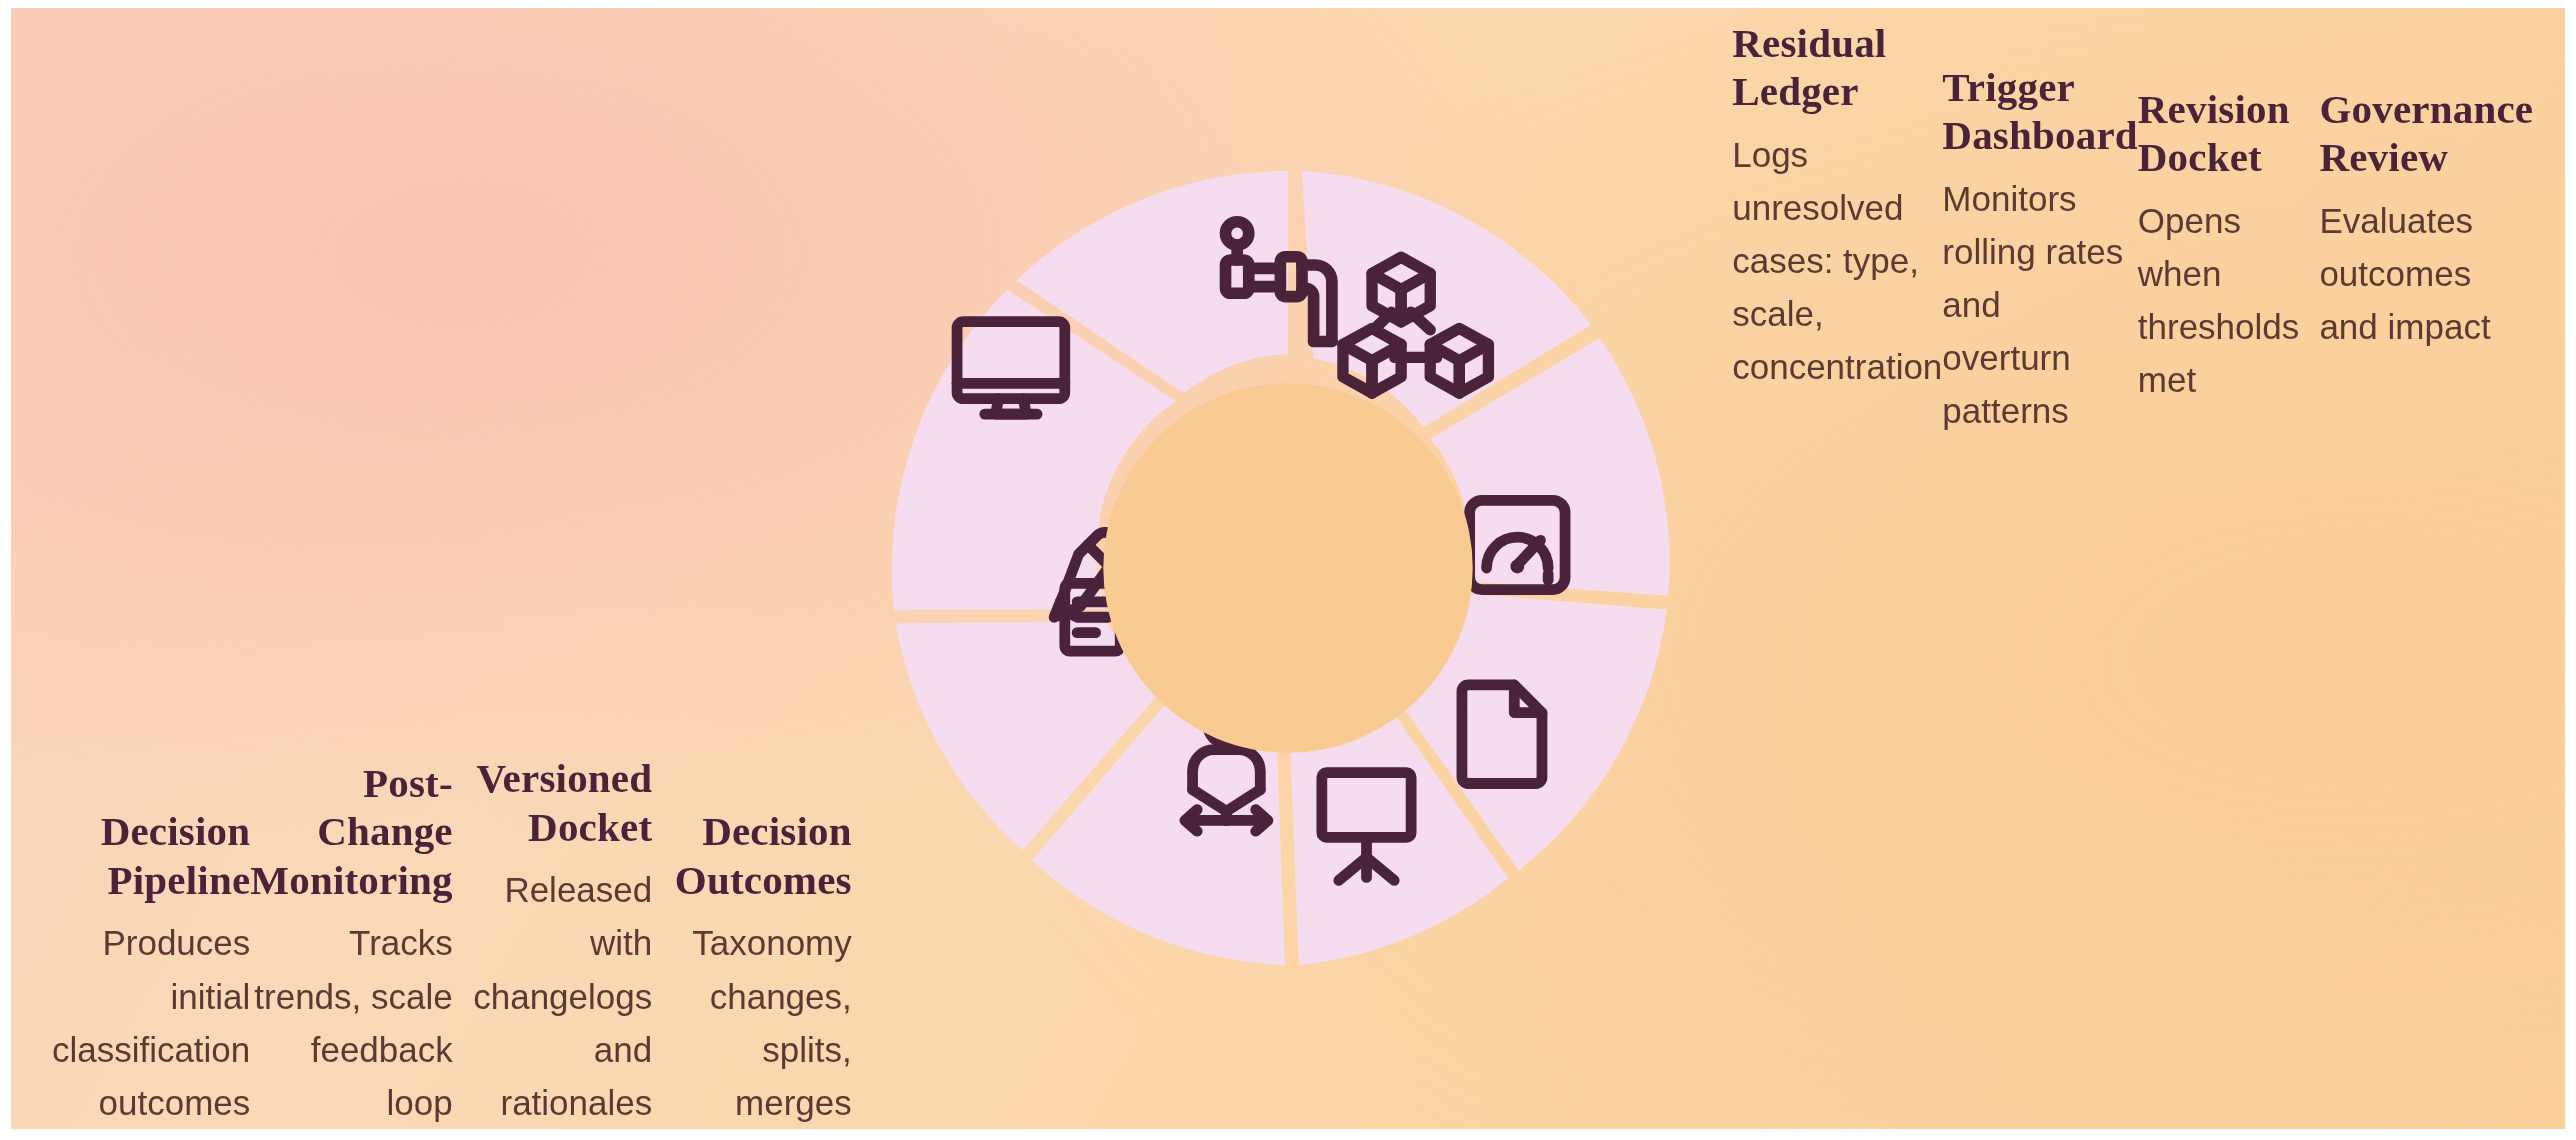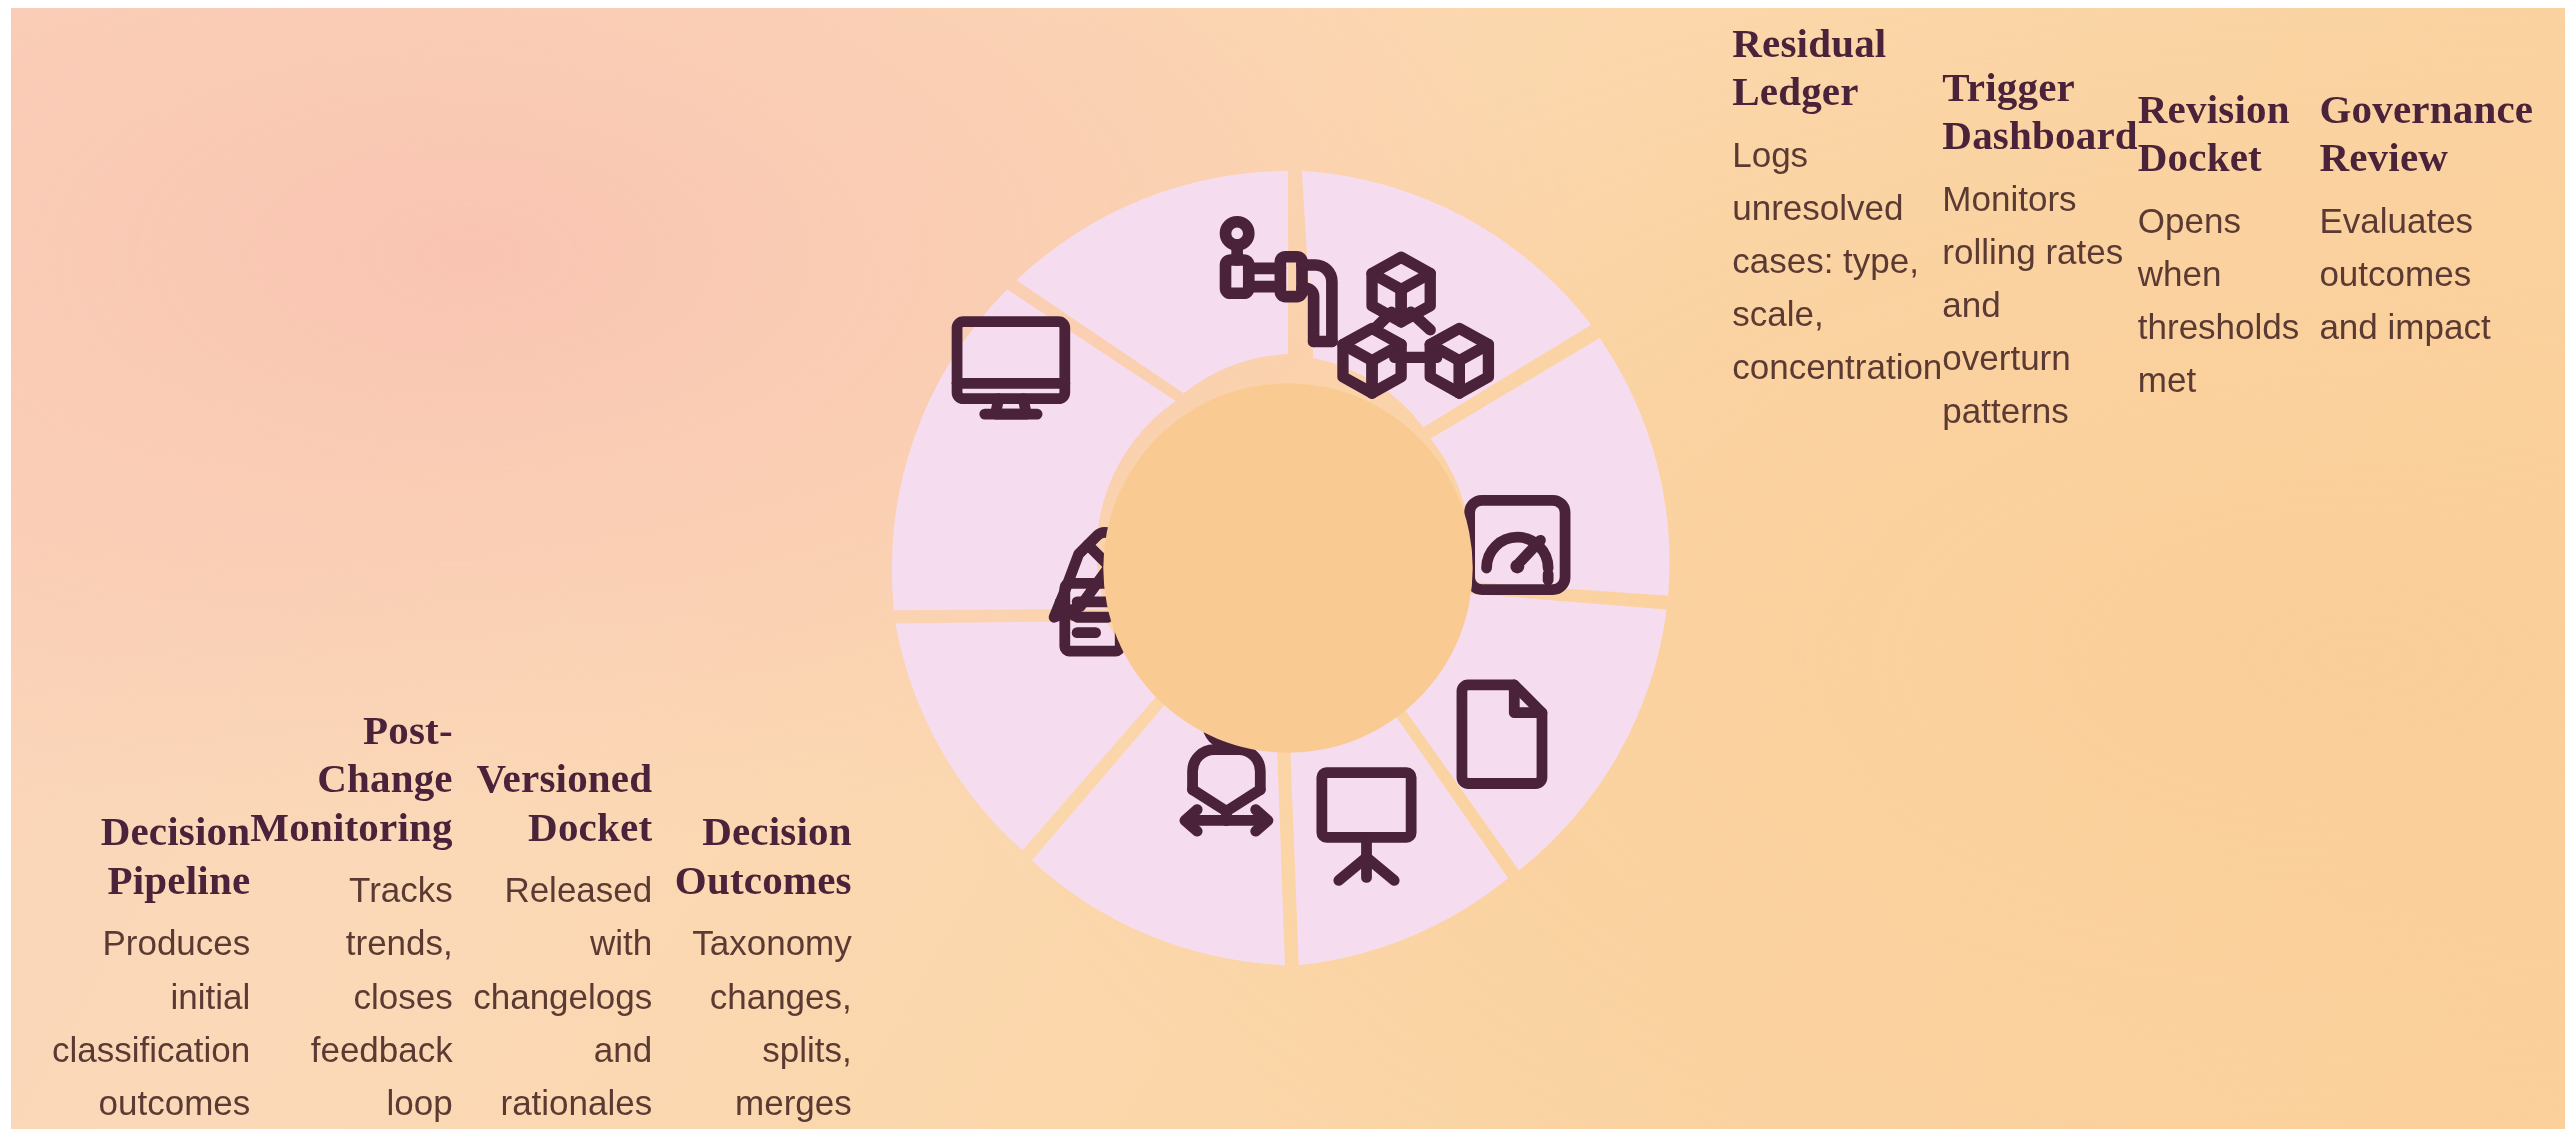--- a/index.html
+++ b/index.html
@@ -102,21 +102,21 @@
 
     <div class="col col-left">
 
       <div class="entry">
         <p class="title">Decision Pipeline</p>
         <p class="desc">Produces initial classification outcomes</p>
       </div>
 
       <div class="entry">
         <p class="title">Post-Change Monitoring</p>
-        <p class="desc">Tracks trends, closes feedback loop</p>
+        <p class="desc">Tracks trends, scale feedback loop</p>
       </div>
 
       <div class="entry">
         <p class="title">Versioned Docket</p>
         <p class="desc">Released with changelogs and rationales</p>
       </div>
 
       <div class="entry">
         <p class="title">Decision Outcomes</p>
         <p class="desc">Taxonomy changes, splits, merges</p>

